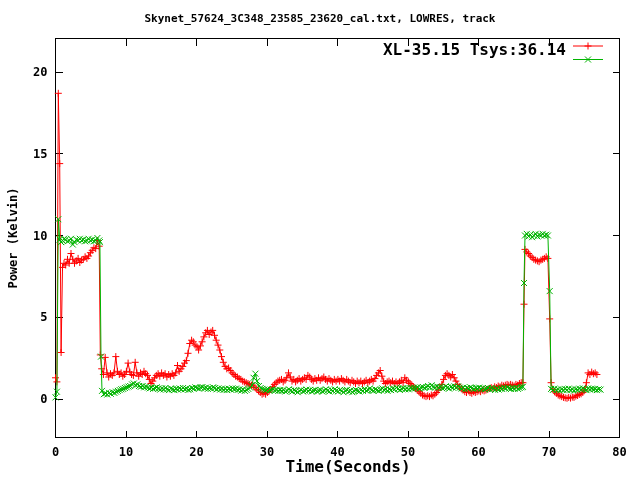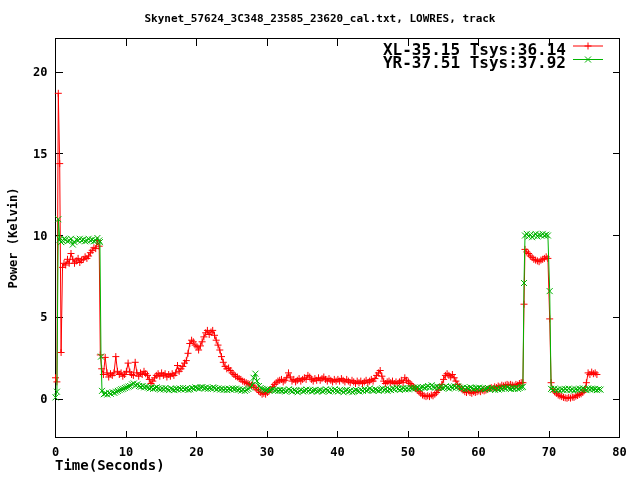--- a/index.html
+++ b/index.html
@@ -1,21 +1,21 @@
 <!DOCTYPE html>
 <html><head>
 <meta charset="utf-8">
 <style>
   html,body{margin:0;padding:0;background:#ffffff;}
   #screen{position:relative;width:640px;height:480px;background:#ffffff;overflow:hidden;
           font-family:"DejaVu Sans Mono","Liberation Mono",monospace;color:#000;}
   #plot-svg{position:absolute;left:0;top:0;}
   .txt{position:absolute;white-space:nowrap;font-weight:bold;}
   #chart-title{left:0;top:12px;width:640px;text-align:center;font-size:11px;letter-spacing:0px;}
-  #x-axis-label{left:55px;top:457px;width:564px;text-align:left;font-size:14px;}
+  #x-axis-label{left:66px;top:457px;width:564px;text-align:center;font-size:16px;}
   #y-axis-label{left:13px;top:238px;transform:translate(-50%,-50%) rotate(-90deg);font-size:12px;}
   .legend-label{font-size:16px;text-align:right;}
   #legend-label-xl{top:40px;right:74px;}
   #legend-label-yr{top:53px;right:74px;}
 </style>
 </head>
 <body>
 
 <div id="screen">
   <svg id="plot-svg" width="640" height="480">
@@ -53,14 +53,13 @@
       </g>
       <g stroke="#00b400" fill="none" stroke-width="1">
         <path d="M573 59.5H603"></path>
         <path d="M585.0 56.5L591.0 62.5M585.0 62.5L591.0 56.5"></path>
       </g>
     </svg>
   <div class="txt" id="chart-title">Skynet_57624_3C348_23585_23620_cal.txt, LOWRES, track</div>
   <div class="txt" id="y-axis-label">Power (Kelvin)</div>
   <div class="txt" id="x-axis-label">Time(Seconds)</div>
   <div class="txt legend-label" id="legend-label-xl">XL-35.15 Tsys:36.14</div>
-  <div class="txt legend-label" id="legend-label-yr">YR-37.51 Tsys:37.92</div>
 </div>
 
 </body></html>

